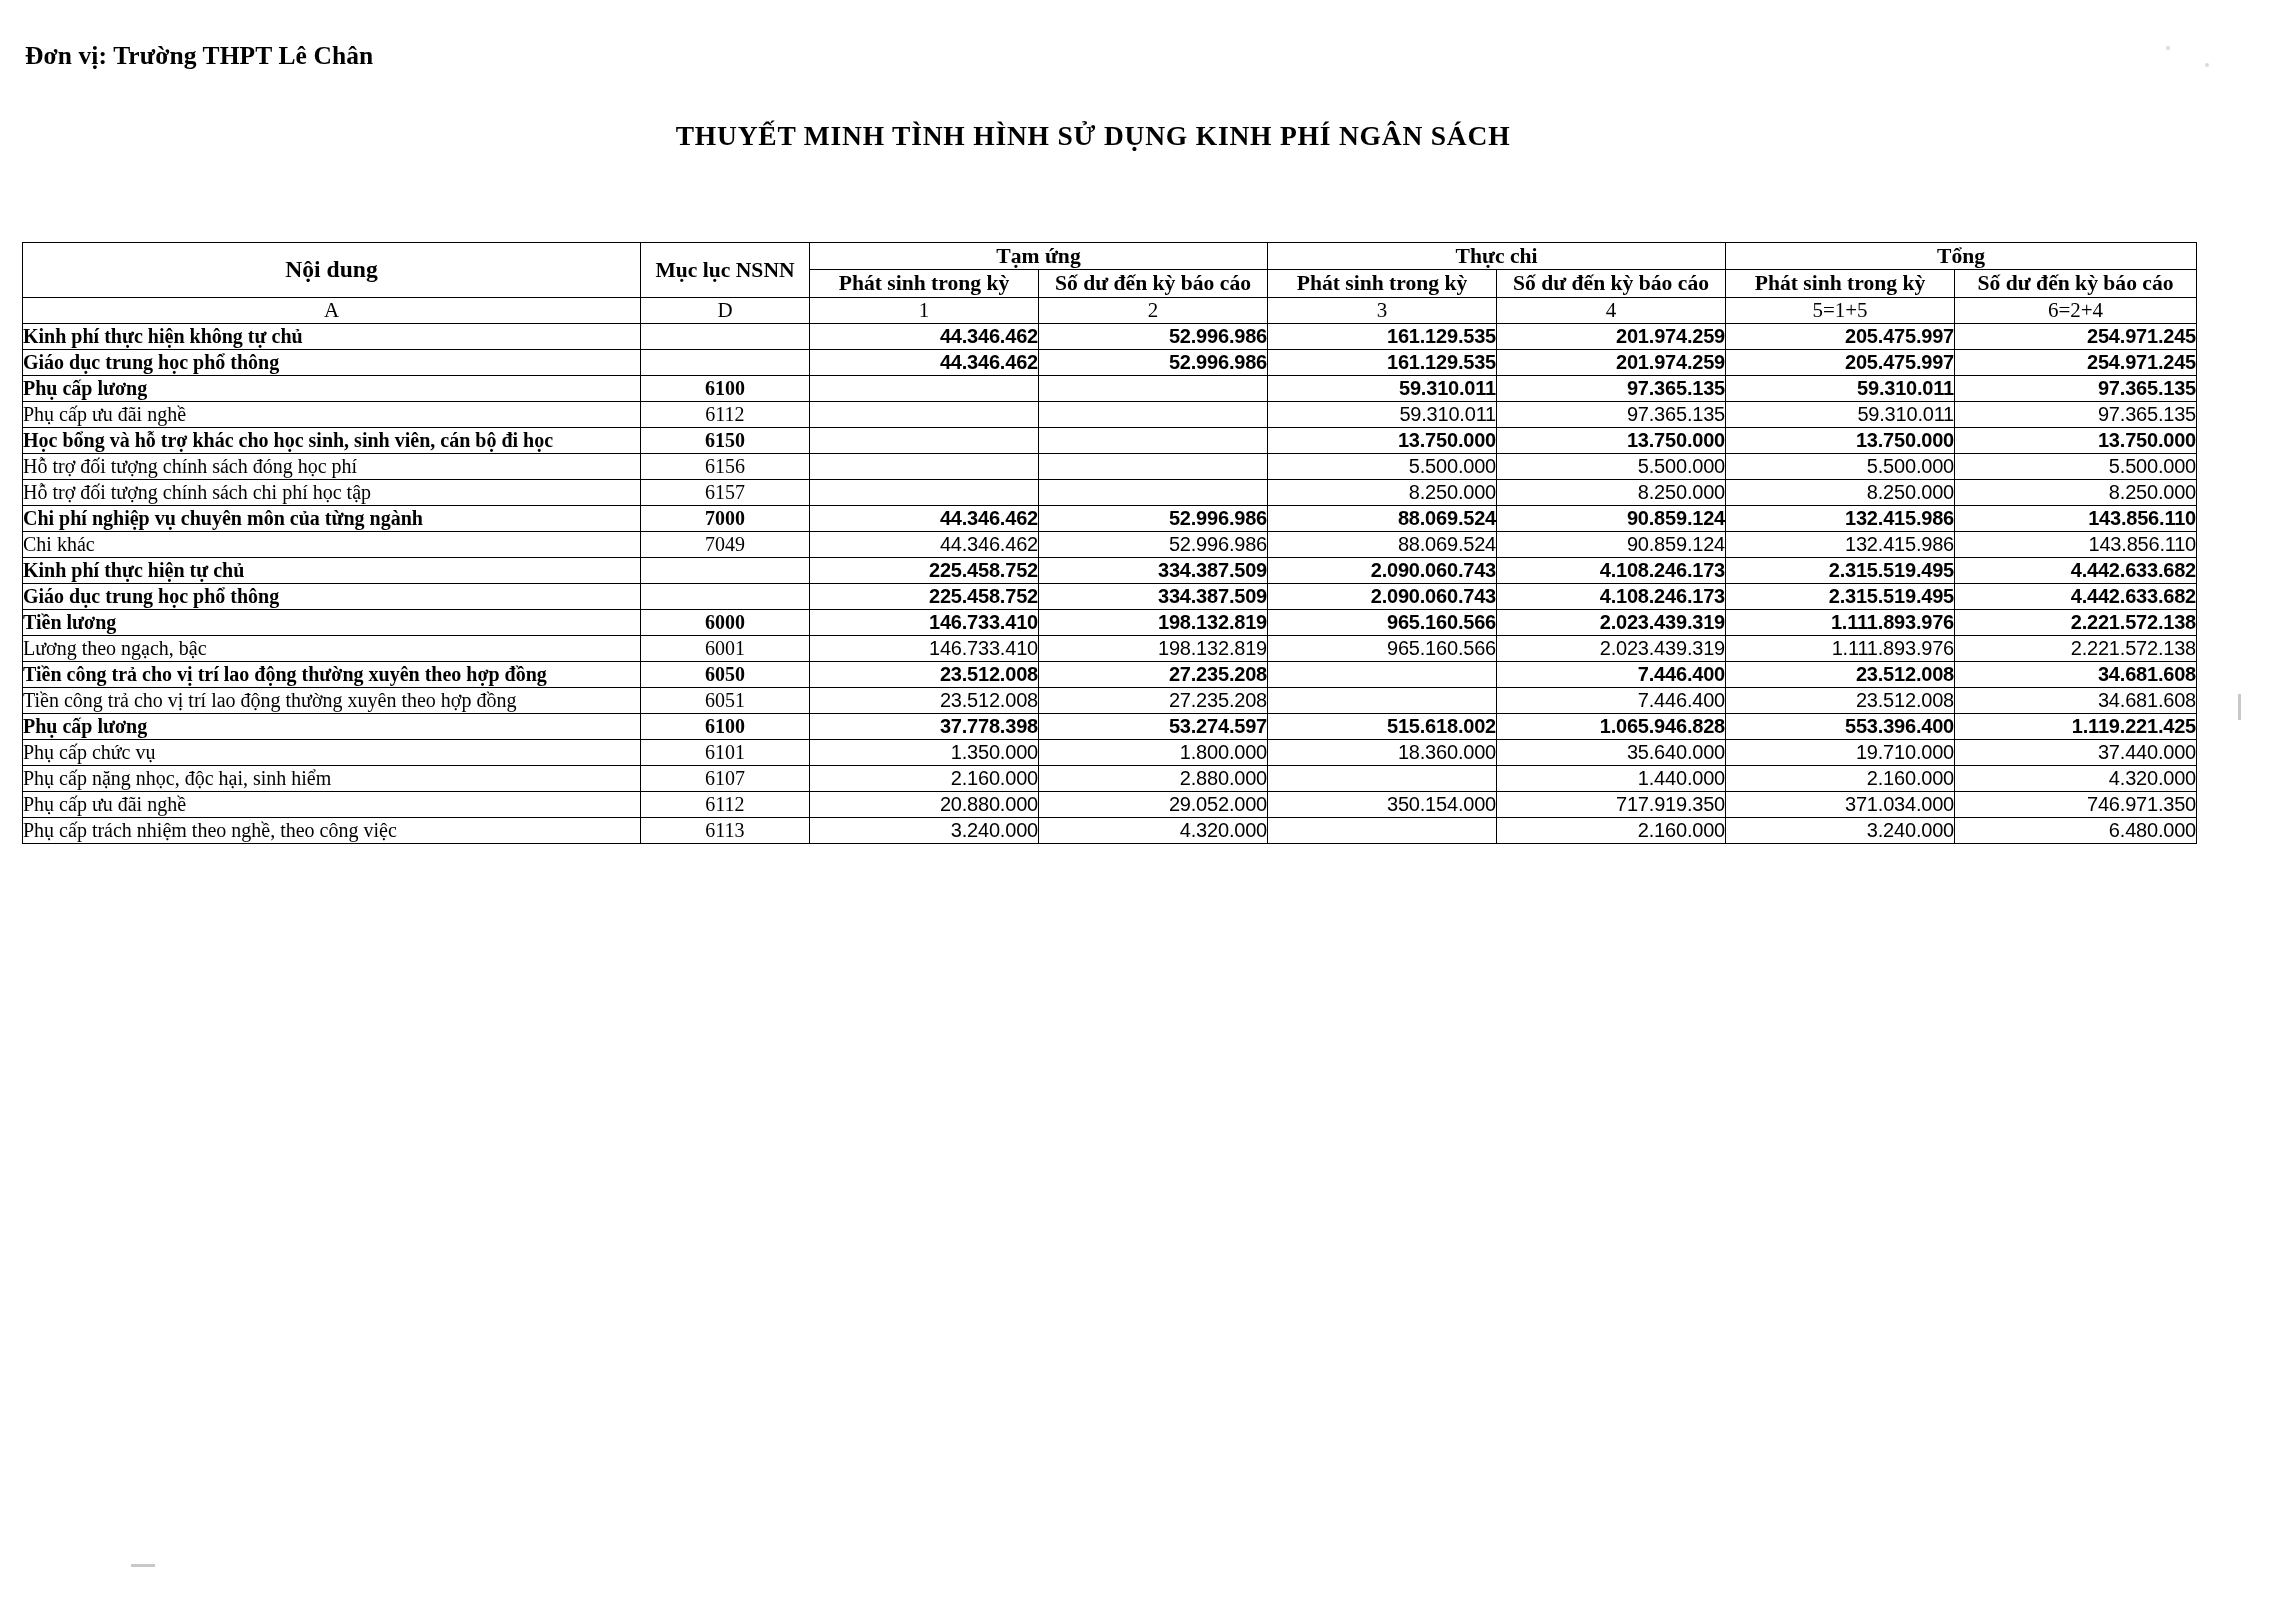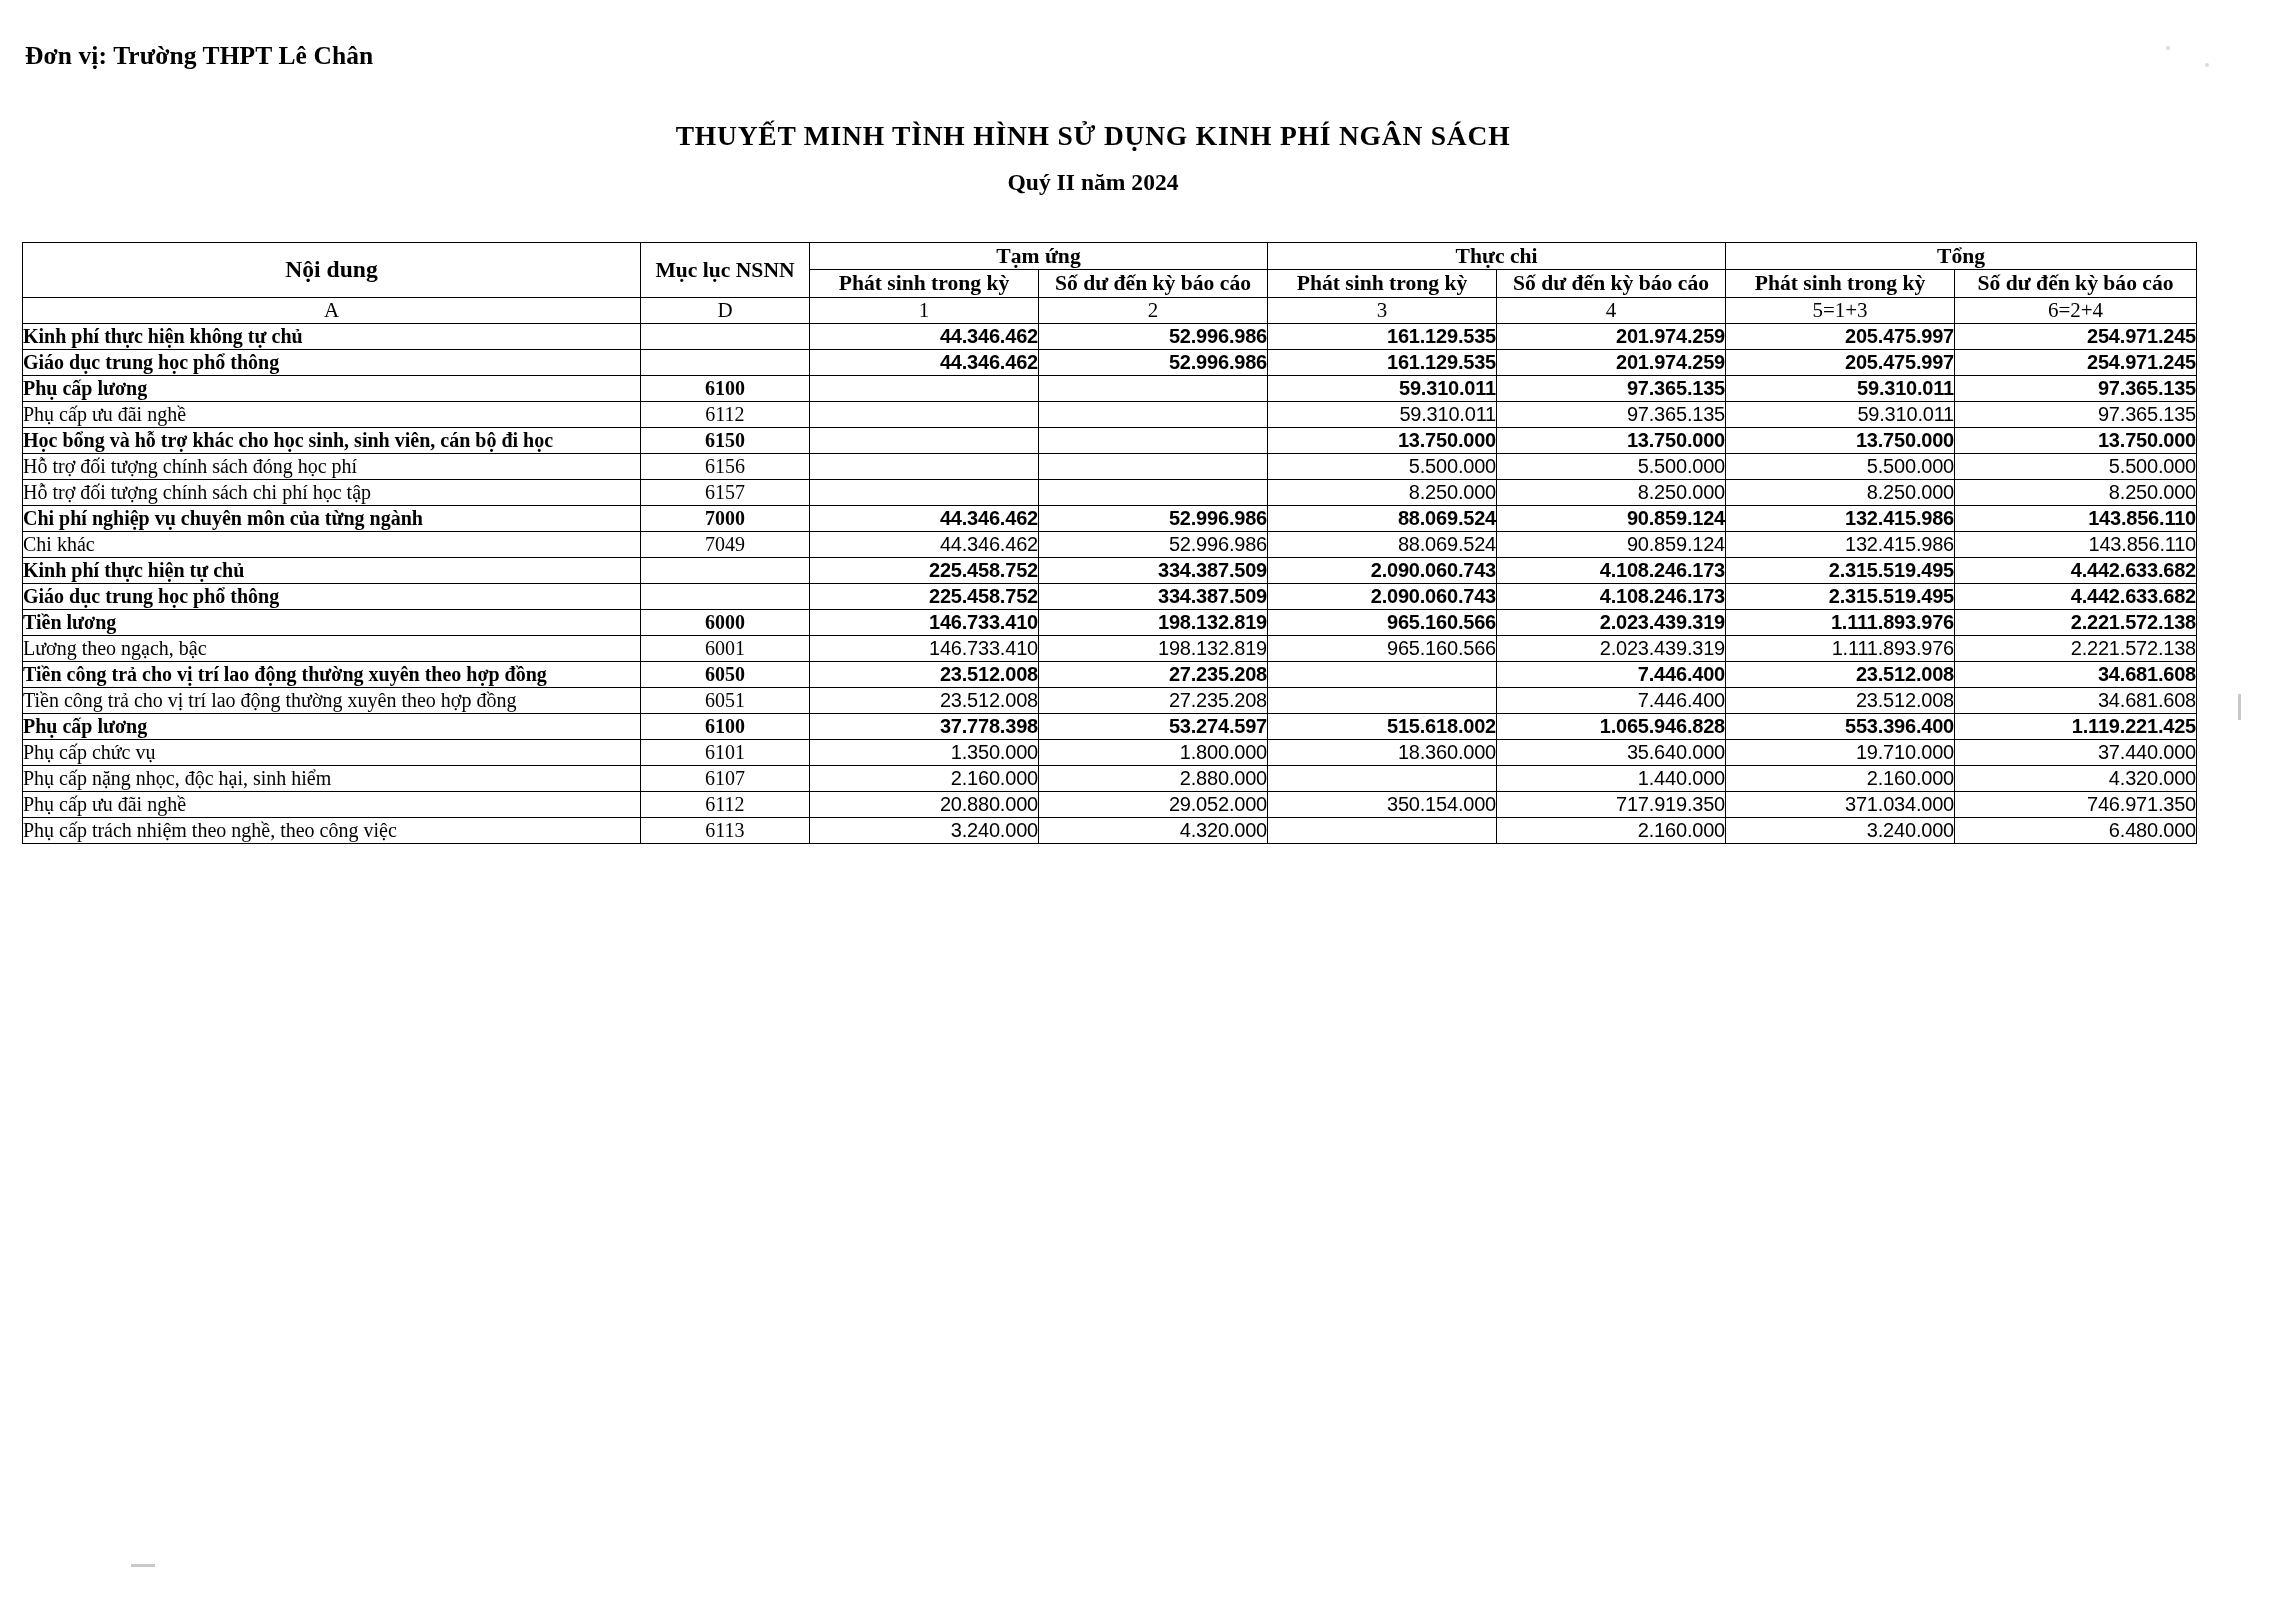--- a/index.html
+++ b/index.html
@@ -127,21 +127,20 @@
     opacity: .5;
   }
 </style>
 </head>
 <body>
 
 <div class="page">
 
   <div class="org-line">Đơn vị: Trường THPT Lê Chân</div>
   <div class="doc-title">THUYẾT MINH TÌNH HÌNH SỬ DỤNG KINH PHÍ NGÂN SÁCH</div>
-  <div class="doc-subtitle">Quý II năm 2024</div>
 
   <div class="table-wrap">
     <table class="fin">
       <colgroup>
         <col class="c-noidung">
         <col class="c-muc">
         <col class="c-num">
         <col class="c-num">
         <col class="c-num">
         <col class="c-num">
@@ -164,21 +163,21 @@
           <th class="hd">Phát sinh trong kỳ</th>
           <th class="hd">Số dư đến kỳ báo cáo</th>
         </tr>
         <tr>
           <td class="rowcode">A</td>
           <td class="rowcode">D</td>
           <td class="rowcode">1</td>
           <td class="rowcode">2</td>
           <td class="rowcode">3</td>
           <td class="rowcode">4</td>
-          <td class="rowcode">5=1+3</td>
+          <td class="rowcode">5=1+5</td>
           <td class="rowcode">6=2+4</td>
         </tr>
       </thead>
       <tbody>
           <tr class="bold">
             <td class="label">Kinh phí thực hiện không tự chủ</td>
             <td class="code"></td>
             <td class="num">44.346.462</td>
             <td class="num dashed-left">52.996.986</td>
             <td class="num">161.129.535</td>

